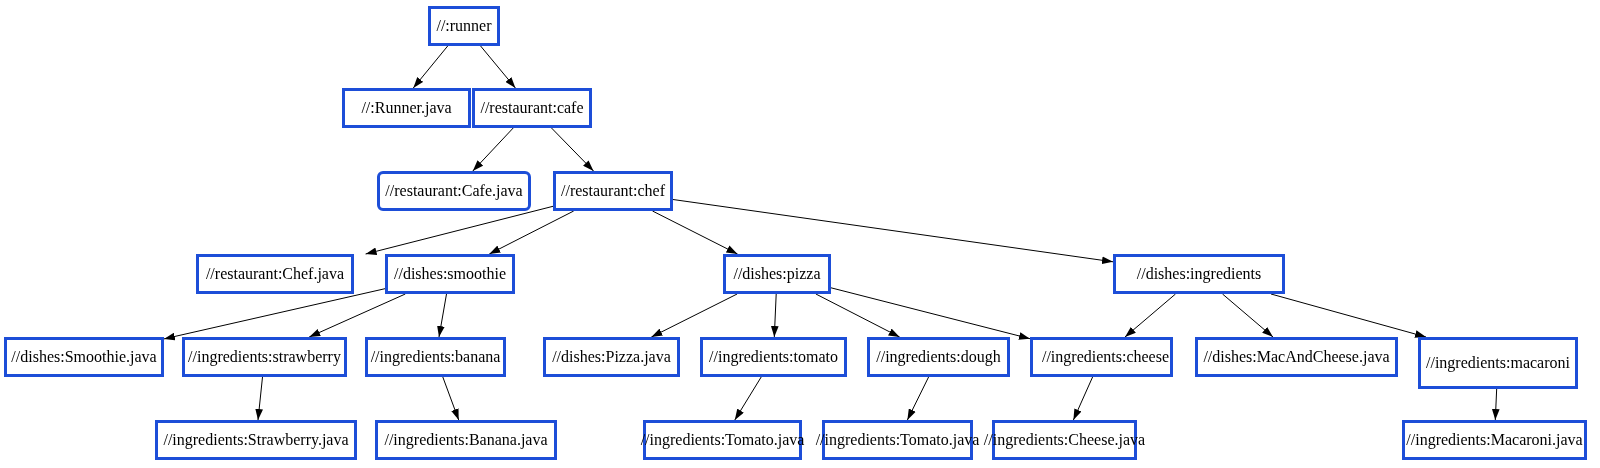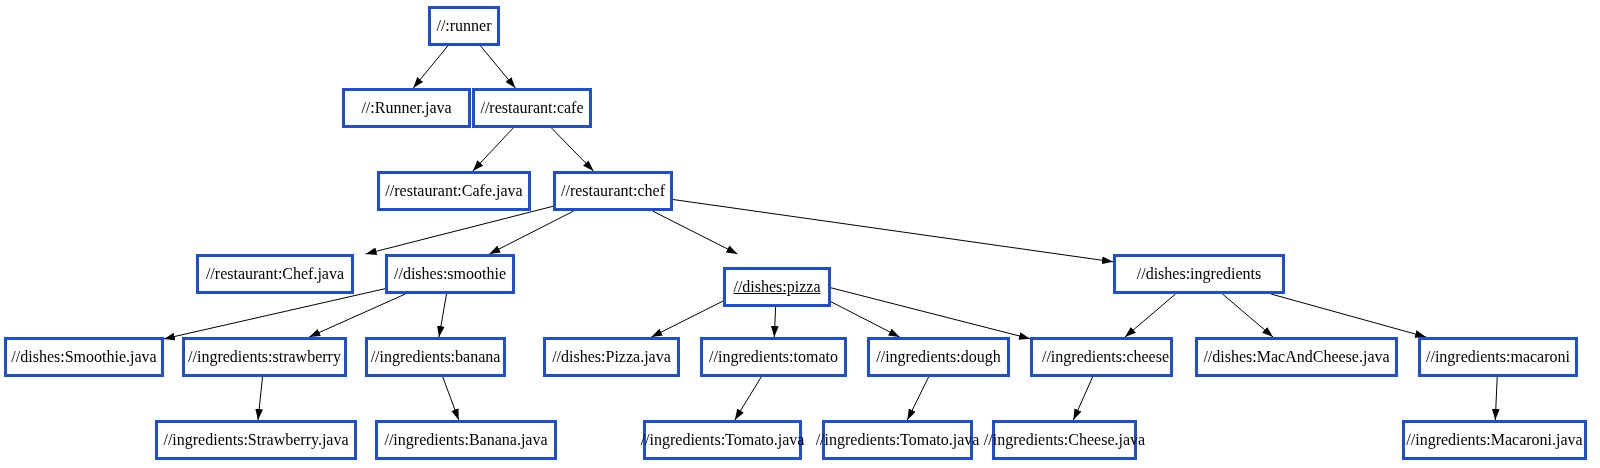--- a/index.html
+++ b/index.html
@@ -80,33 +80,33 @@
   <div id="node-layer">
       <div class="gnode" style="left: 428px; top: 6px; width: 72px; height: 40px;">
         <span>//:runner</span>
       </div>
       <div class="gnode" style="left: 342px; top: 88px; width: 129px; height: 40px;">
         <span>//:Runner.java</span>
       </div>
       <div class="gnode" style="left: 472px; top: 88px; width: 120px; height: 40px;">
         <span>//restaurant:cafe</span>
       </div>
-      <div class="gnode" style="left: 377px; top: 171px; width: 154px; height: 40px;">
+      <div class="gnode" style="left: 377px; top: 171px; width: 154px; height: 40px; border-radius: 6px;">
         <span>//restaurant:Cafe.java</span>
       </div>
       <div class="gnode" style="left: 553px; top: 171px; width: 120px; height: 40px;">
         <span>//restaurant:chef</span>
       </div>
       <div class="gnode" style="left: 196px; top: 254px; width: 158px; height: 40px;">
         <span>//restaurant:Chef.java</span>
       </div>
       <div class="gnode" style="left: 385px; top: 254px; width: 130px; height: 40px;">
         <span>//dishes:smoothie</span>
       </div>
-      <div class="gnode" style="left: 723px; top: 267px; width: 108px; height: 40px; text-decoration: underline;">
+      <div class="gnode" style="left: 723px; top: 254px; width: 108px; height: 40px;">
         <span>//dishes:pizza</span>
       </div>
       <div class="gnode" style="left: 1113px; top: 254px; width: 172px; height: 40px;">
         <span>//dishes:ingredients</span>
       </div>
       <div class="gnode" style="left: 4px; top: 337px; width: 160px; height: 40px;">
         <span>//dishes:Smoothie.java</span>
       </div>
       <div class="gnode" style="left: 182px; top: 337px; width: 165px; height: 40px;">
         <span>//ingredients:strawberry</span>
@@ -122,21 +122,21 @@
       </div>
       <div class="gnode" style="left: 867px; top: 337px; width: 143px; height: 40px;">
         <span>//ingredients:dough</span>
       </div>
       <div class="gnode" style="left: 1030px; top: 337px; width: 143px; height: 40px; padding-left: 8px;">
         <span>//ingredients:cheese</span>
       </div>
       <div class="gnode" style="left: 1195px; top: 337px; width: 203px; height: 40px;">
         <span>//dishes:MacAndCheese.java</span>
       </div>
-      <div class="gnode" style="left: 1418px; top: 337px; width: 160px; height: 40px;">
+      <div class="gnode" style="left: 1418px; top: 337px; width: 160px; height: 52px;">
         <span>//ingredients:macaroni</span>
       </div>
       <div class="gnode" style="left: 155px; top: 420px; width: 202px; height: 40px;">
         <span>//ingredients:Strawberry.java</span>
       </div>
       <div class="gnode" style="left: 375px; top: 420px; width: 182px; height: 40px;">
         <span>//ingredients:Banana.java</span>
       </div>
       <div class="gnode" style="left: 643px; top: 420px; width: 159px; height: 40px;">
         <span>//ingredients:Tomato.java</span>

